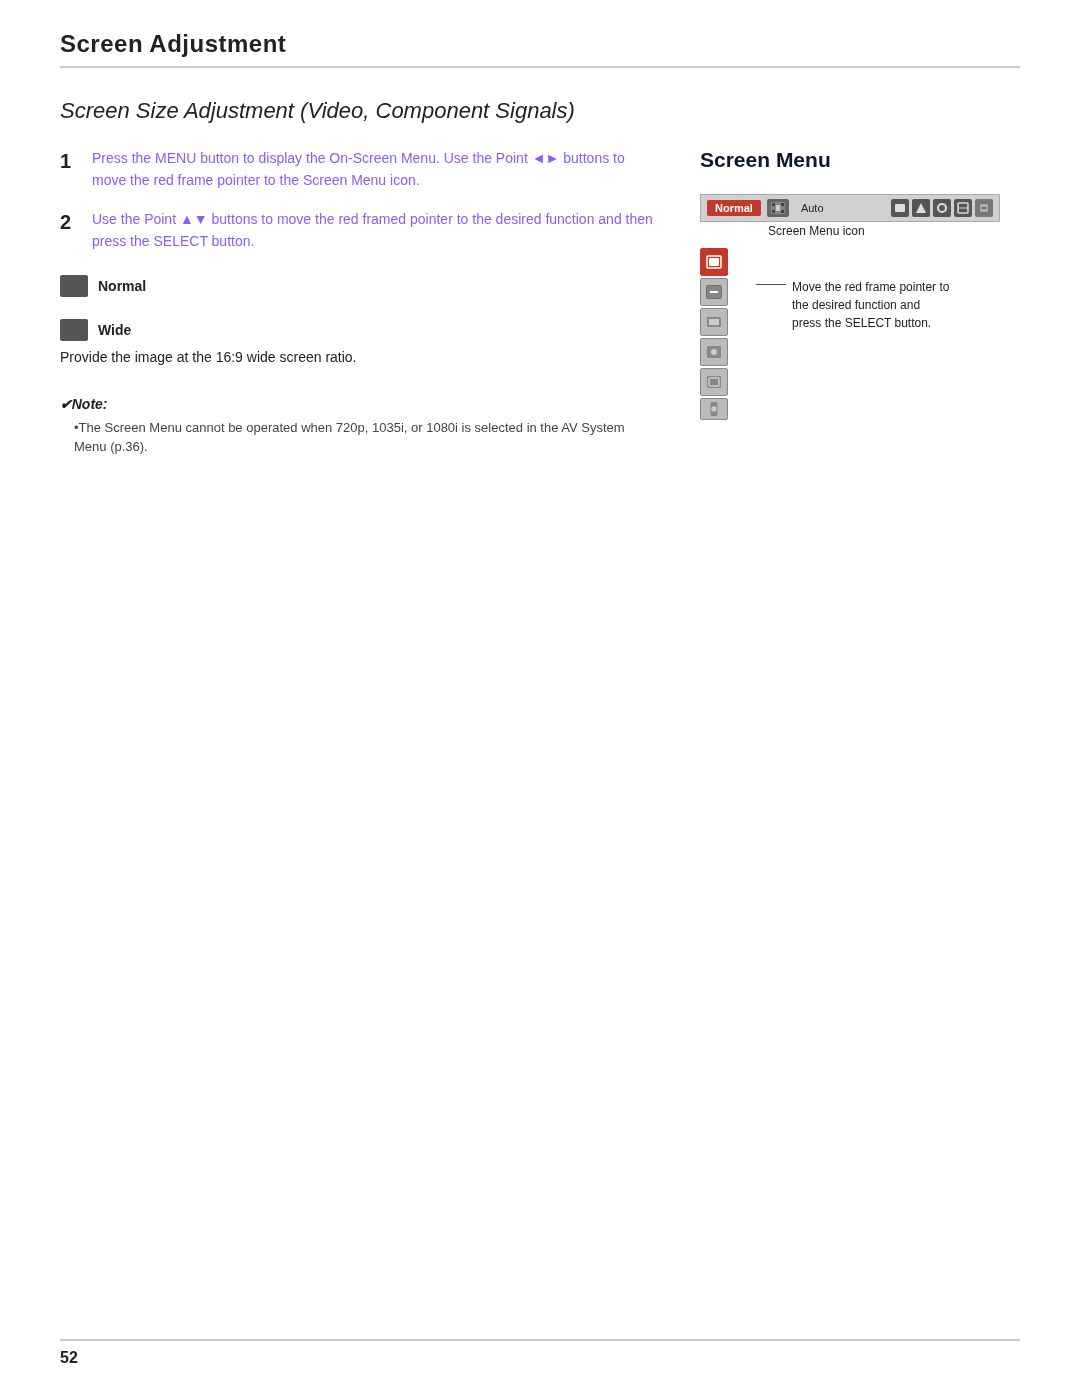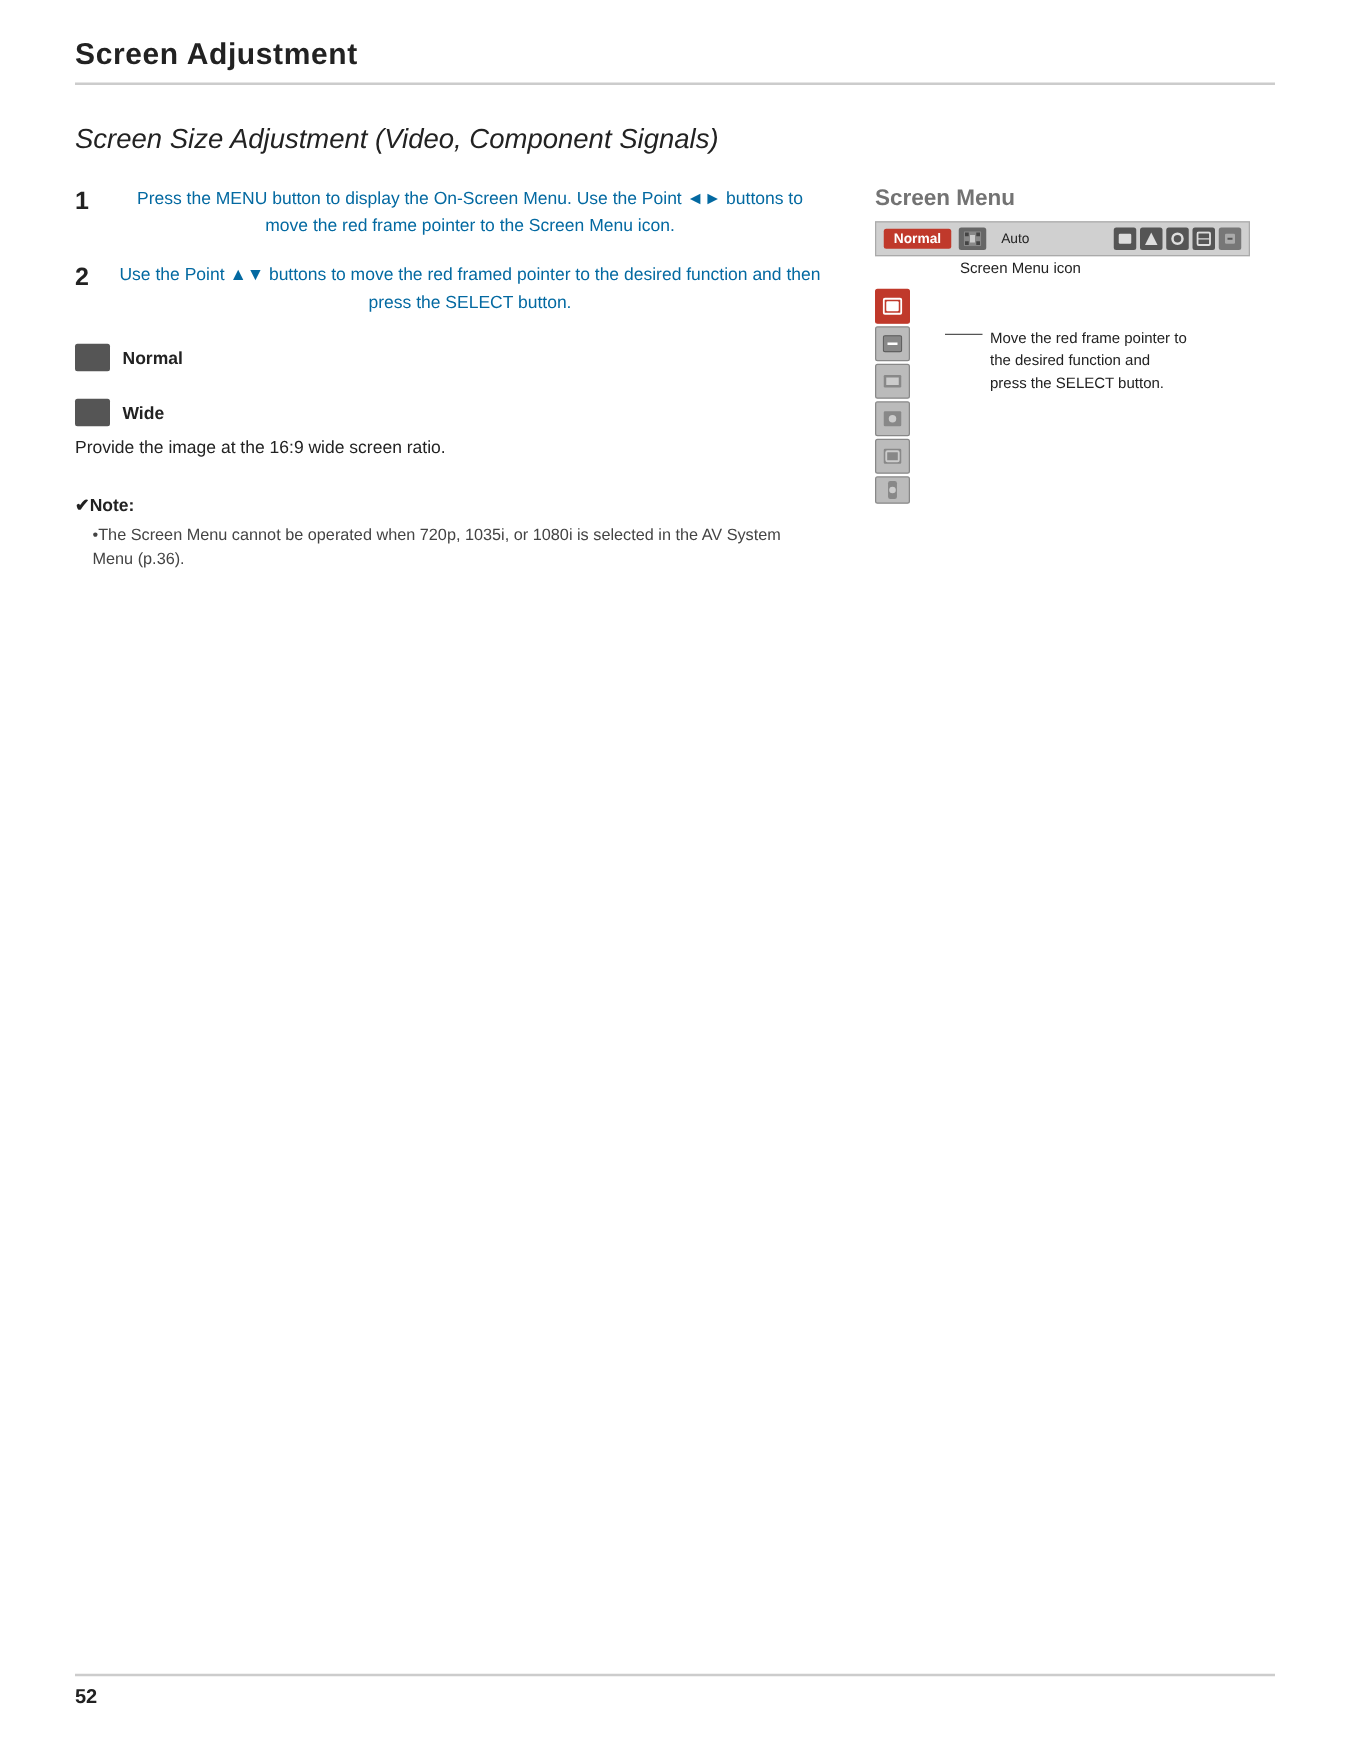--- a/index.html
+++ b/index.html
@@ -67,22 +67,21 @@
     .step-number {
       font-size: 20px;
       font-weight: bold;
       color: #222;
       min-width: 20px;
       line-height: 1.3;
     }
     .step-text {
       font-size: 14px;
       line-height: 1.55;
-      color: #0369a1;
-      text-align: center;
+      color: #8b5cf6;
     }
 
     
     .icon-item {
       display: flex;
       align-items: center;
       gap: 10px;
       margin-bottom: 6px;
       margin-top: 22px;
     }
@@ -105,36 +104,37 @@
       line-height: 1.5;
     }
 
     
     .note-section {
       margin-top: 28px;
     }
     .note-title {
       font-size: 14px;
       font-weight: bold;
+      font-style: italic;
       color: #222;
       margin-bottom: 6px;
     }
     .note-text {
       font-size: 13px;
       color: #444;
       line-height: 1.5;
       padding-left: 14px;
     }
 
     
     .screen-menu-label {
-      font-size: 18px;
-      font-weight: bold;
-      color: #737373;
-      margin-bottom: 8px;
+      font-size: 21px;
+      font-weight: bold;
+      color: #0f172a;
+      margin-bottom: 22px;
     }
 
     .menu-bar {
       background: #d0d0d0;
       border: 1px solid #aaa;
       display: flex;
       align-items: center;
       padding: 4px 6px;
       gap: 6px;
       width: 300px;

